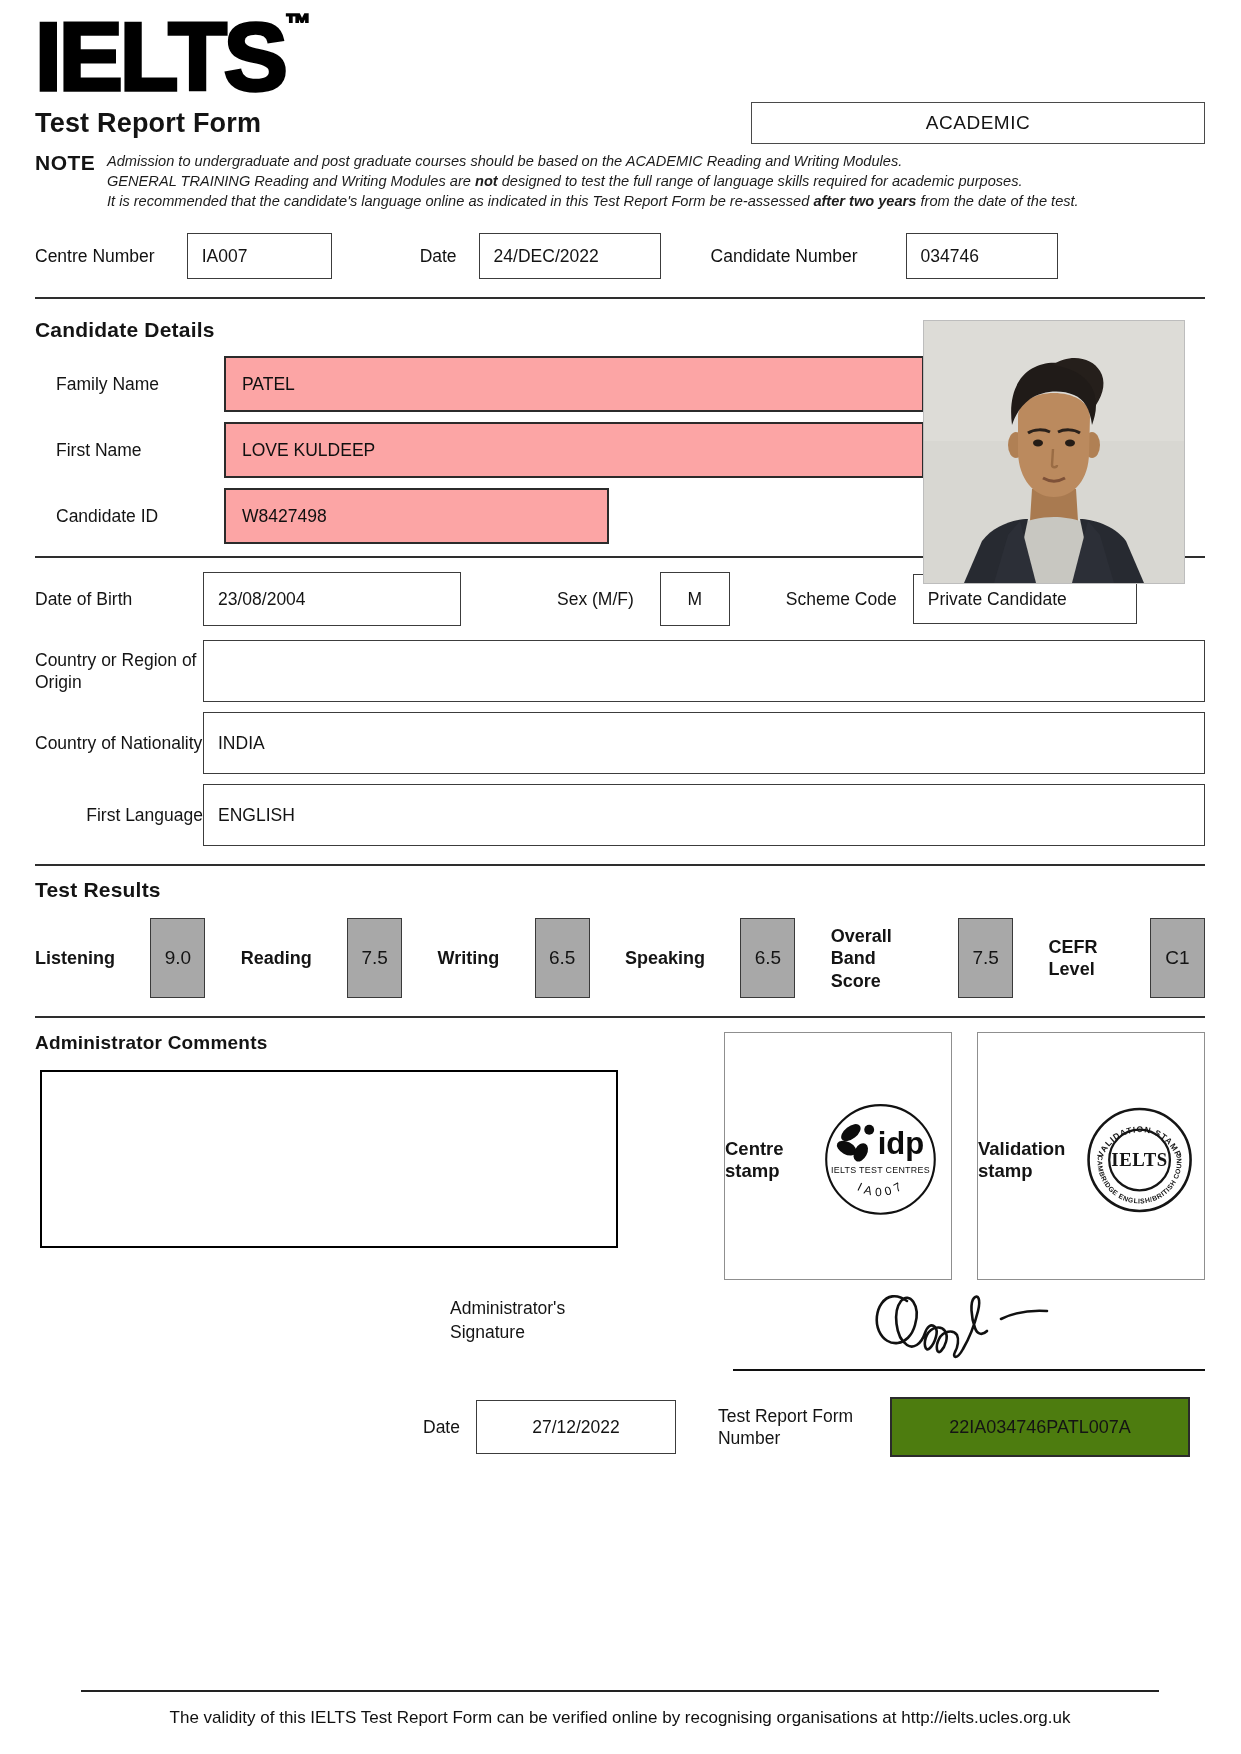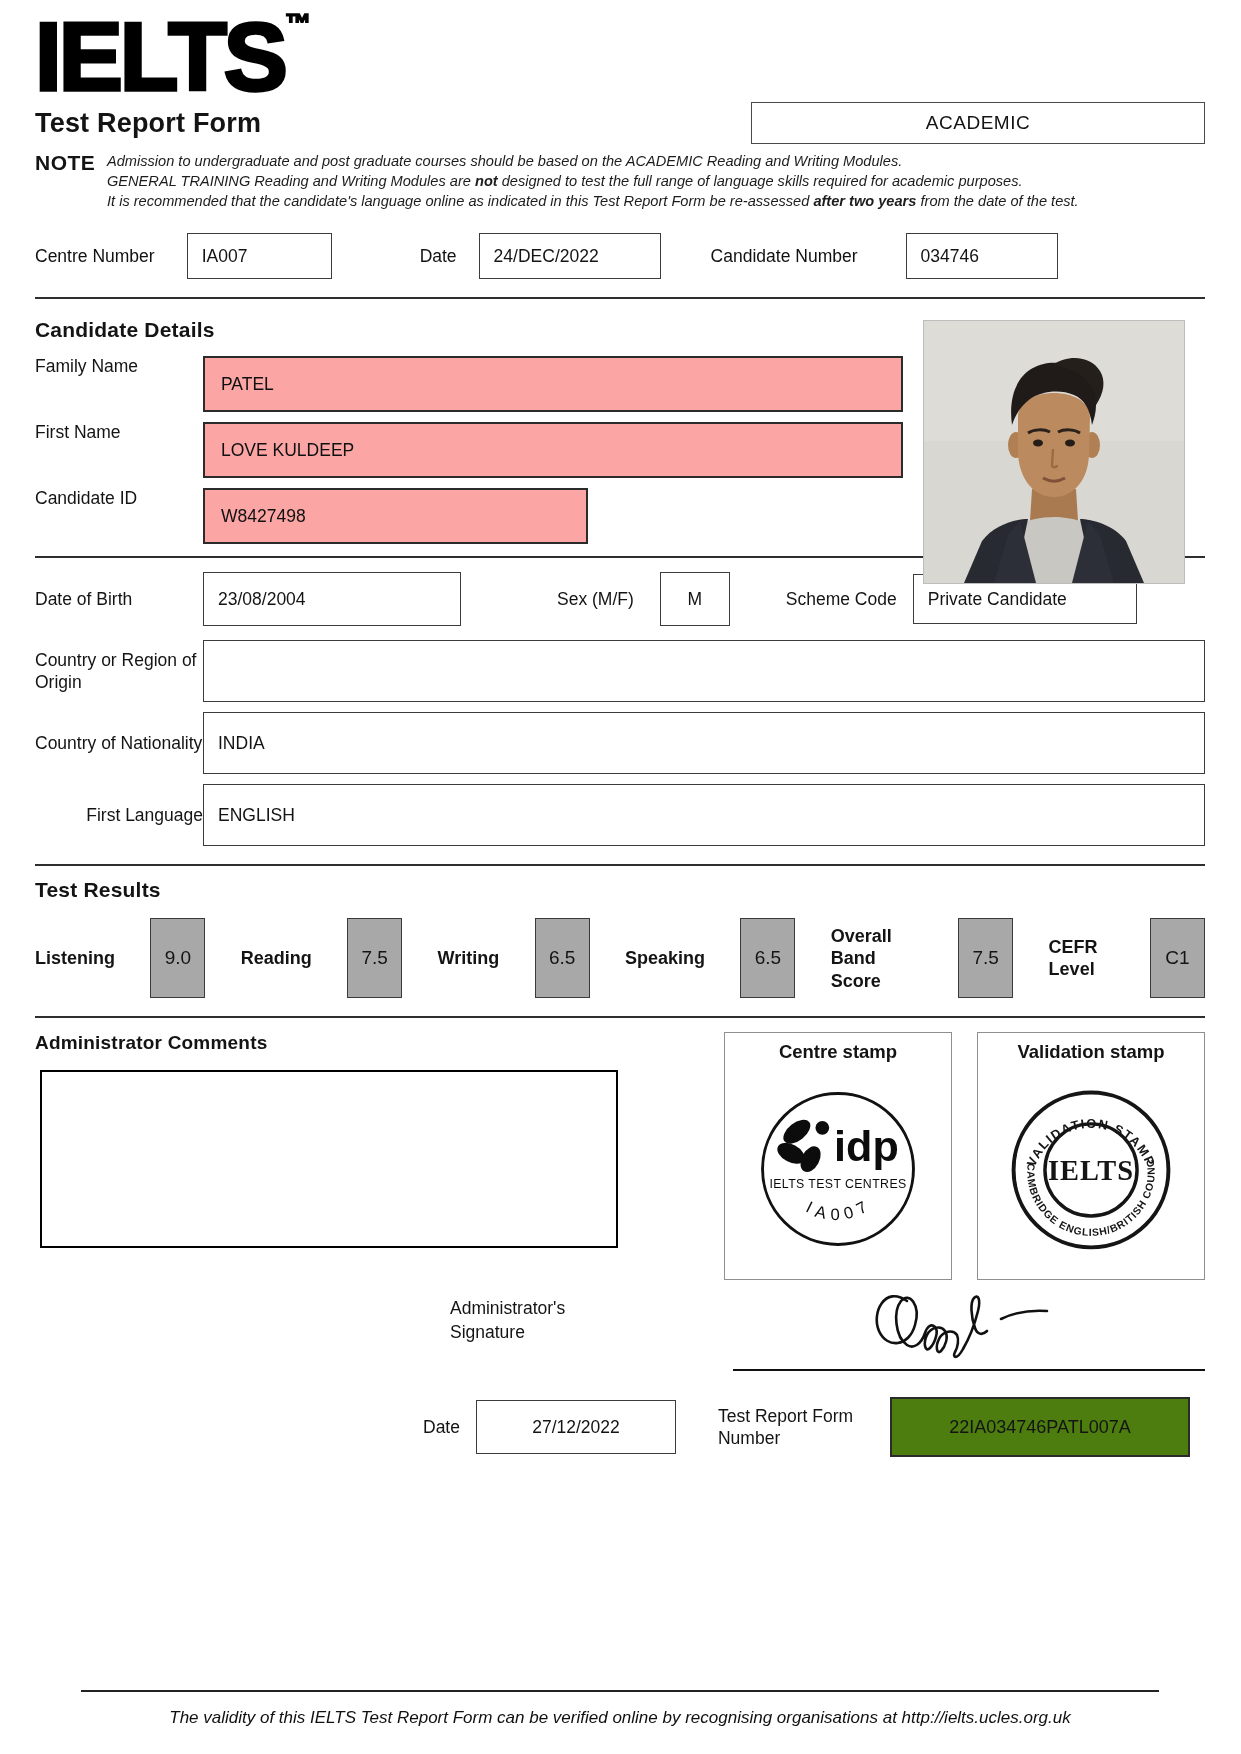--- a/index.html
+++ b/index.html
@@ -51,21 +51,21 @@
     border:1.6px solid #3c3c3c;background:#fff;
     height:46px;box-sizing:border-box;
     display:flex;align-items:center;
     padding-left:14px;font-size:17.5px;
   }
   .wbox.center{justify-content:center;padding-left:0;}
   .rule{height:2px;background:#2e2e2e;}
   
   .section-title{font-size:21px;font-weight:bold;letter-spacing:0.2px;}
   .details{position:relative;margin-top:12px;}
-  .det-row{display:flex;margin-bottom:10px;}
+  .det-row{display:flex;align-items:center;margin-bottom:10px;margin-left:21px;}
   .det-label{flex:0 0 168px;font-size:17.5px;}
   .gbox{
     background:#fca5a5;border:2px solid #2b2b2b;
     height:56px;box-sizing:border-box;
     display:flex;align-items:center;
     padding-left:16px;font-size:17.5px;color:#101010;
   }
   .photo-wrap{position:absolute;top:2px;right:20px;width:262px;height:264px;border:1px solid #bdbdbd;box-sizing:border-box;}
   
   .dob-row{display:flex;align-items:center;margin-top:14px;}
@@ -82,41 +82,41 @@
     font-size:19px;
   }
   .multi-label{font-size:18px;font-weight:bold;line-height:1.25;}
   
   .admin-row{display:flex;margin-top:14px;}
   .admin-left{flex:0 0 600px;}
   .comments-box{margin-top:16px;margin-left:5px;width:578px;height:178px;border:2.6px solid #000;box-sizing:border-box;background:#fff;}
   .stamps{margin-left:auto;display:flex;gap:25px;}
   .stamp-box{
     width:228px;height:248px;border:1.6px solid #8f8f8f;box-sizing:border-box;
-    display:flex;flex-direction:column;align-items:center;
+    display:flex;flex-direction:row;align-items:center;
   }
   .stamp-label{font-size:18.5px;font-weight:bold;margin-top:8px;}
   
   .sig-row{display:flex;margin-top:17px;}
   .sig-label{margin-left:415px;font-size:17.5px;line-height:1.35;}
   .sig-line{
     position:relative;margin-left:auto;width:472px;height:72px;
     border-bottom:2.4px solid #101010;
   }
   .sig-line svg{position:absolute;left:130px;top:-14px;}
   
   .trf-row{display:flex;align-items:center;margin-top:26px;}
   .trf-label{font-size:17.5px;line-height:1.3;}
   .trf-gbox{
     background:#4d7c0f;border:2px solid #2b2b2b;width:300px;height:60px;
     box-sizing:border-box;display:flex;align-items:center;justify-content:center;
     font-size:18px;
   }
   
-  .footer{position:absolute;left:35px;right:36px;bottom:26px;font-style:italic;}
+  .footer{position:absolute;left:35px;right:36px;bottom:26px;}
   .footer-rule{height:2px;background:#222;margin:0 46px;}
   .footer-text{text-align:center;font-size:17px;margin-top:16px;color:#101010;}
 </style>
 </head>
 <body>
 
 <div class="page">
 
   <div>
     <div class="logo"><span>IELTS</span><sup>™</sup></div>

